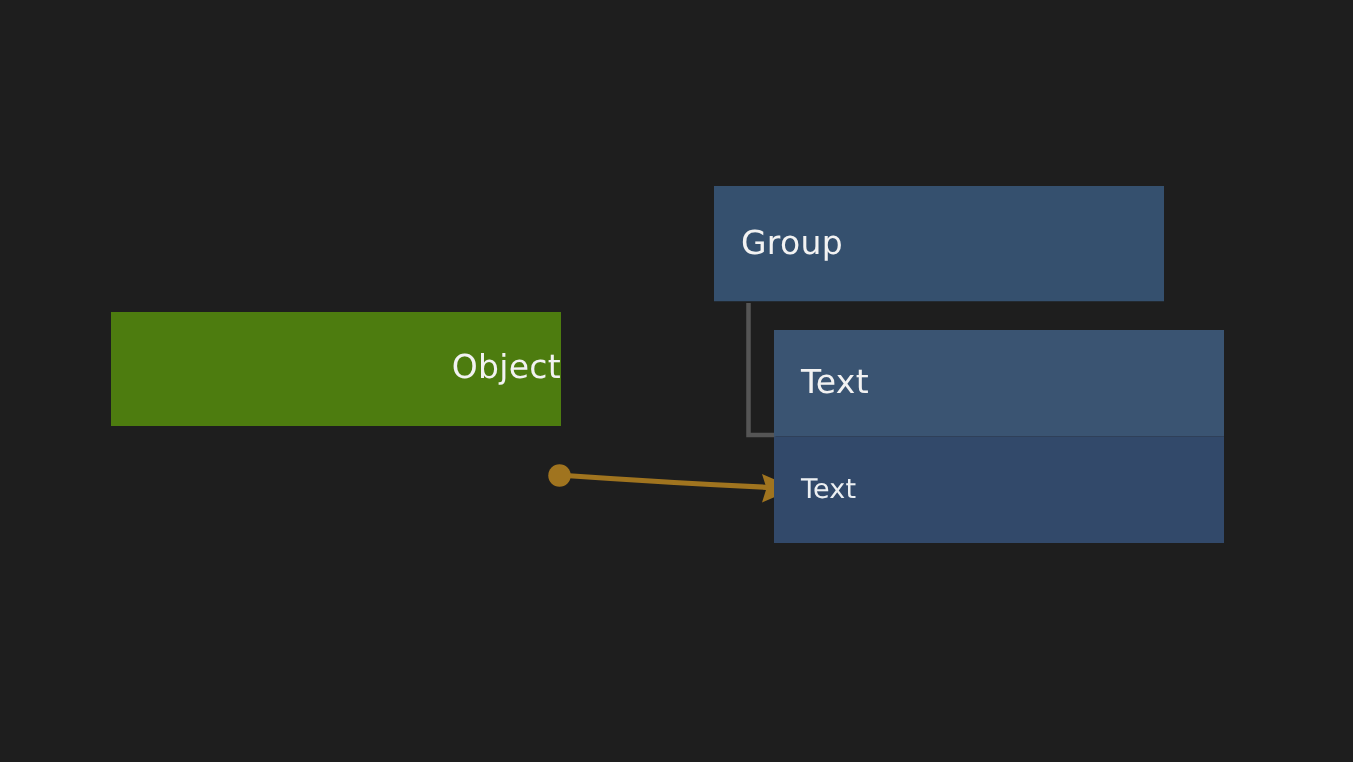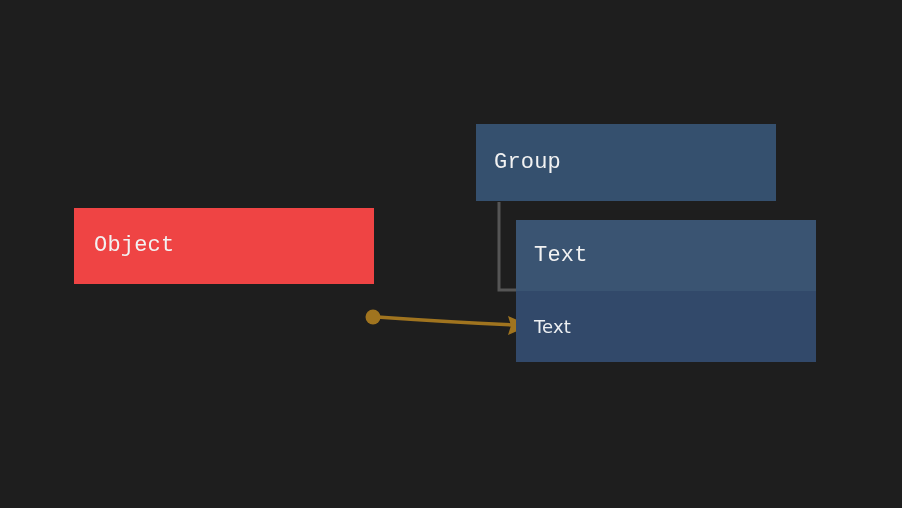--- a/index.html
+++ b/index.html
@@ -26,21 +26,20 @@
   .node {
     position: absolute;
     box-sizing: border-box;
     overflow: hidden;
   }
   .node-header {
     display: flex;
     align-items: center;
     box-sizing: border-box;
     width: 100%;
-    font-family: Liberation Mono, monospace;
   }
   .node-body {
     display: flex;
     align-items: center;
     box-sizing: border-box;
     width: 100%;
   }
   .title-text {
     color: #f2f2f2;
     font-size: 22px;
@@ -58,22 +57,23 @@
 
   
   #object-node {
     left: 74px;
     top: 208px;
     width: 300px;
     height: 146px;
   }
   #object-node .node-header {
     height: 76px;
-    background: #ef4444;
+    background: #4d7c0f;
     padding-left: 20px;
+    justify-content: flex-end;
   }
   #object-node .node-body {
     height: 70px;
     background: #6b7a4a;
     padding-right: 20px;
     justify-content: flex-end;
   }
 
   
   #group-node {

